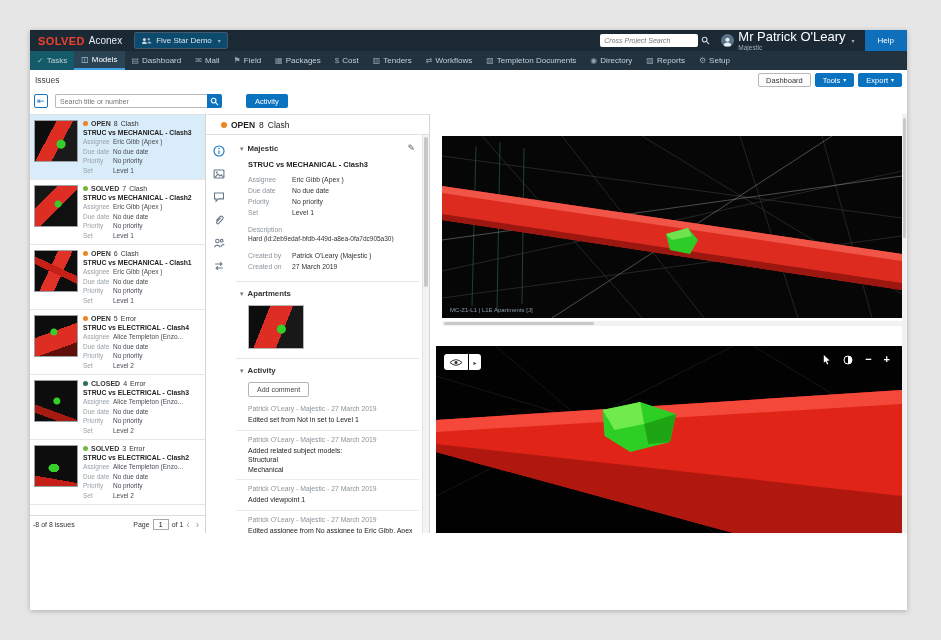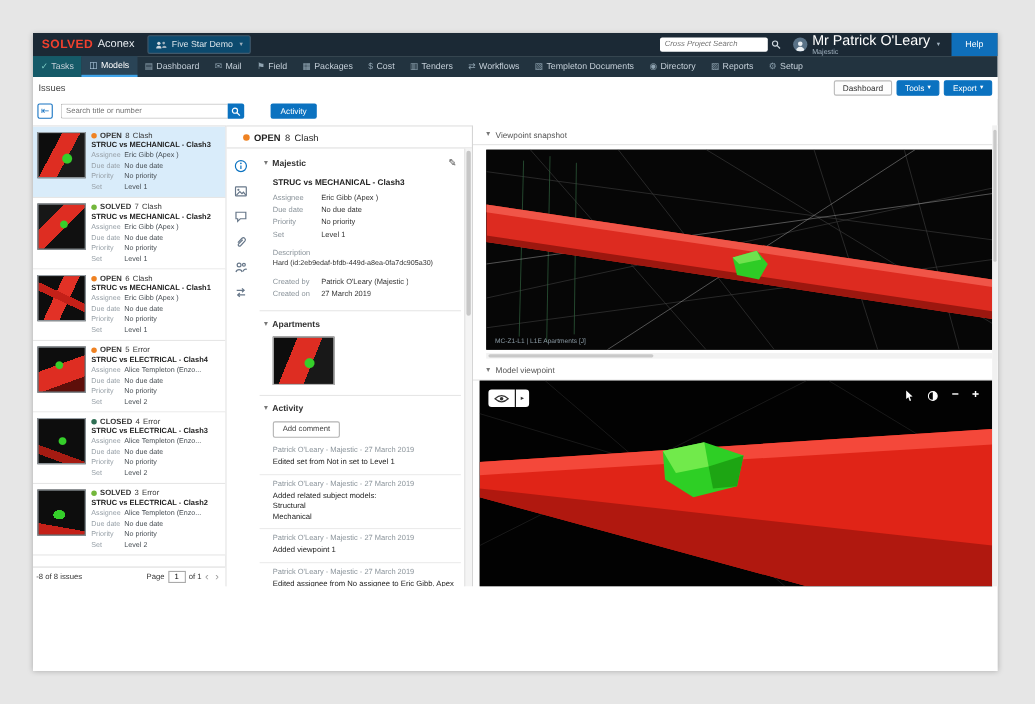--- a/index.html
+++ b/index.html
@@ -549,24 +549,20 @@
         </div>
       </div>
 
       <div class="mid-scroll">
           <div class="sthumb"></div>
         </div>
     </div>
 
     <div class="rightcol">
 
-      <div class="sec-head sec1">
-        <span class="chev">▾</span>
-        <span>Viewpoint snapshot</span>
-      </div>
 
       <div class="snapshot-wrap">
         <svg class="scene" viewBox="0 0 460 182" preserveAspectRatio="none">
           <rect width="460" height="182" fill="#060606"></rect>
           <g stroke="#3a3a3a" stroke-width="0.6">
             <line x1="0" y1="20" x2="460" y2="82"></line>
             <line x1="0" y1="135" x2="460" y2="35"></line>
             <line x1="40" y1="0" x2="200" y2="182"></line>
             <line x1="120" y1="0" x2="262" y2="182"></line>
             <line x1="298" y1="0" x2="356" y2="182"></line>
@@ -589,24 +585,20 @@
           <polygon points="224,98 246,92 256,104 248,118 228,114" fill="#2ecc26"></polygon>
           <polygon points="224,98 246,92 250,100 230,104" fill="#6fe24e"></polygon>
           <text class="wm" x="8" y="176">MC-Z1-L1 | L1E Apartments [J]</text>
         </svg>
       </div>
 
       <div class="hscroll">
           <div class="sthumb"></div>
         </div>
 
-      <div class="sec-head sec2">
-        <span class="chev">▾</span>
-        <span>Model viewpoint</span>
-      </div>
 
       <div class="viewer-wrap">
         <svg class="scene" viewBox="0 0 470 187" preserveAspectRatio="none">
           <rect width="470" height="187" fill="#020202"></rect>
           <g stroke="#242424" stroke-width="0.6">
             <line x1="0" y1="30" x2="470" y2="170"></line>
             <line x1="60" y1="0" x2="280" y2="187"></line>
             <line x1="320" y1="0" x2="470" y2="90"></line>
             <line x1="0" y1="150" x2="300" y2="0"></line>
           </g>

